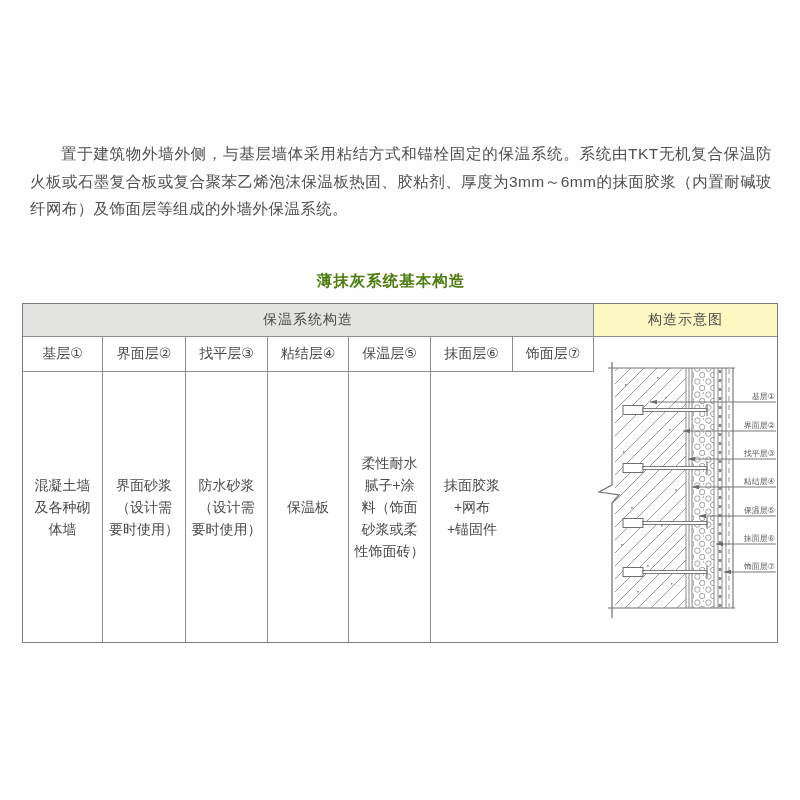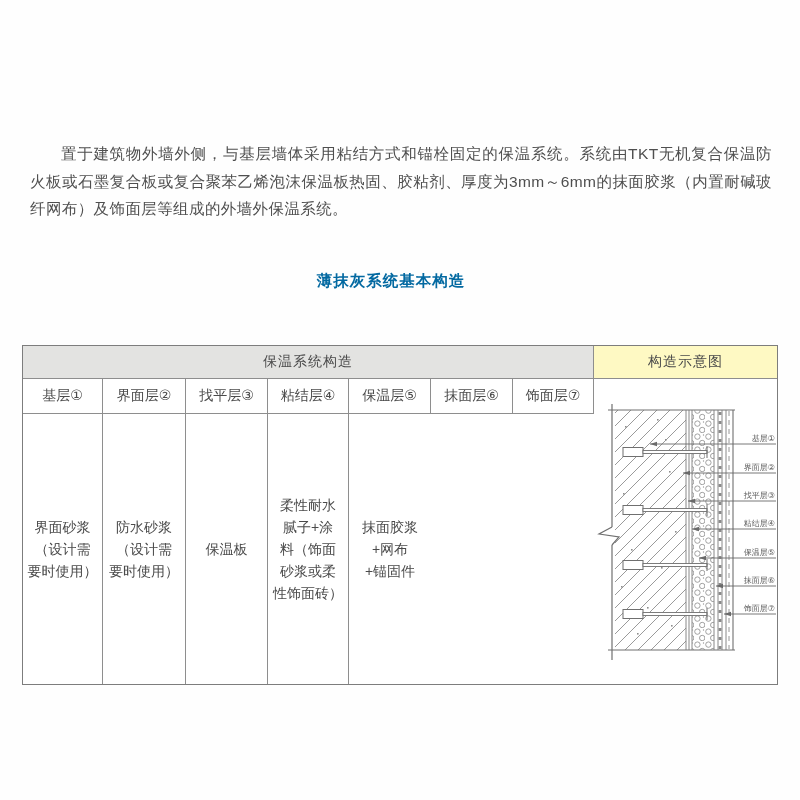--- a/index.html
+++ b/index.html
@@ -9,31 +9,31 @@
     font-family:"Liberation Sans","DejaVu Sans",sans-serif; color:#4a4a4a;
     overflow:hidden;
   }
   .intro {
     position:absolute; left:30px; top:140px; width:742px;
     font-size:15.5px; line-height:27.5px; letter-spacing:.4px;
     text-align:justify; text-indent:2em; color:#4f4f4f;
   }
   .table-title {
     position:absolute; left:22px; top:271px; width:738px;
-    text-align:center; font-size:15.5px; font-weight:bold; color:#0369a1;
+    text-align:center; font-size:15.5px; font-weight:bold; color:#4d7c0f;
     letter-spacing:1px;
   }
   .spec-table {
     position:absolute; left:22px; top:303px; width:756px; height:340px;
     display:grid;
     grid-template-columns:80px 83px 82px 81px 82px 82px 81px 1fr;
     grid-template-rows:33px 35px 1fr;
     border:1px solid #7d7d7d;
     background:#fff;
-    font-size:14px; color:#4a4a4a;margin-top:42px;
+    font-size:14px; color:#4a4a4a;
   }
   .cell {
     border-right:1px solid #8e8e8e; border-bottom:1px solid #8e8e8e;
     display:flex; align-items:center; justify-content:center;
     text-align:center; overflow:hidden;
   }
   .cell:nth-last-child(1) { border-right:none; }
   .group-hd { grid-column:1 / 8; background:#e3e3e1; font-size:14px; letter-spacing:1px; }
   .group-hd-diagram { grid-column:8; background:#fef9c3; font-size:14px; letter-spacing:1px; border-right:none; }
   .col-hd { background:#fff; font-size:14px; }
@@ -178,20 +178,23 @@
           <text x="180" y="89">界面层②</text>
           <text x="180" y="117">找平层③</text>
           <text x="180" y="145">粘结层④</text>
           <text x="180" y="174">保温层⑤</text>
           <text x="180" y="202">抹面层⑥</text>
           <text x="180" y="230">饰面层⑦</text>
         </g>
       </svg>
     </div>
 
+    <div class="cell body-cell">混凝土墙
+及各种砌
+体墙</div>
     <div class="cell body-cell">界面砂浆
 （设计需
 要时使用）</div>
     <div class="cell body-cell">防水砂浆
 （设计需
 要时使用）</div>
     <div class="cell body-cell">保温板</div>
     <div class="cell body-cell">柔性耐水
 腻子+涂
 料（饰面

